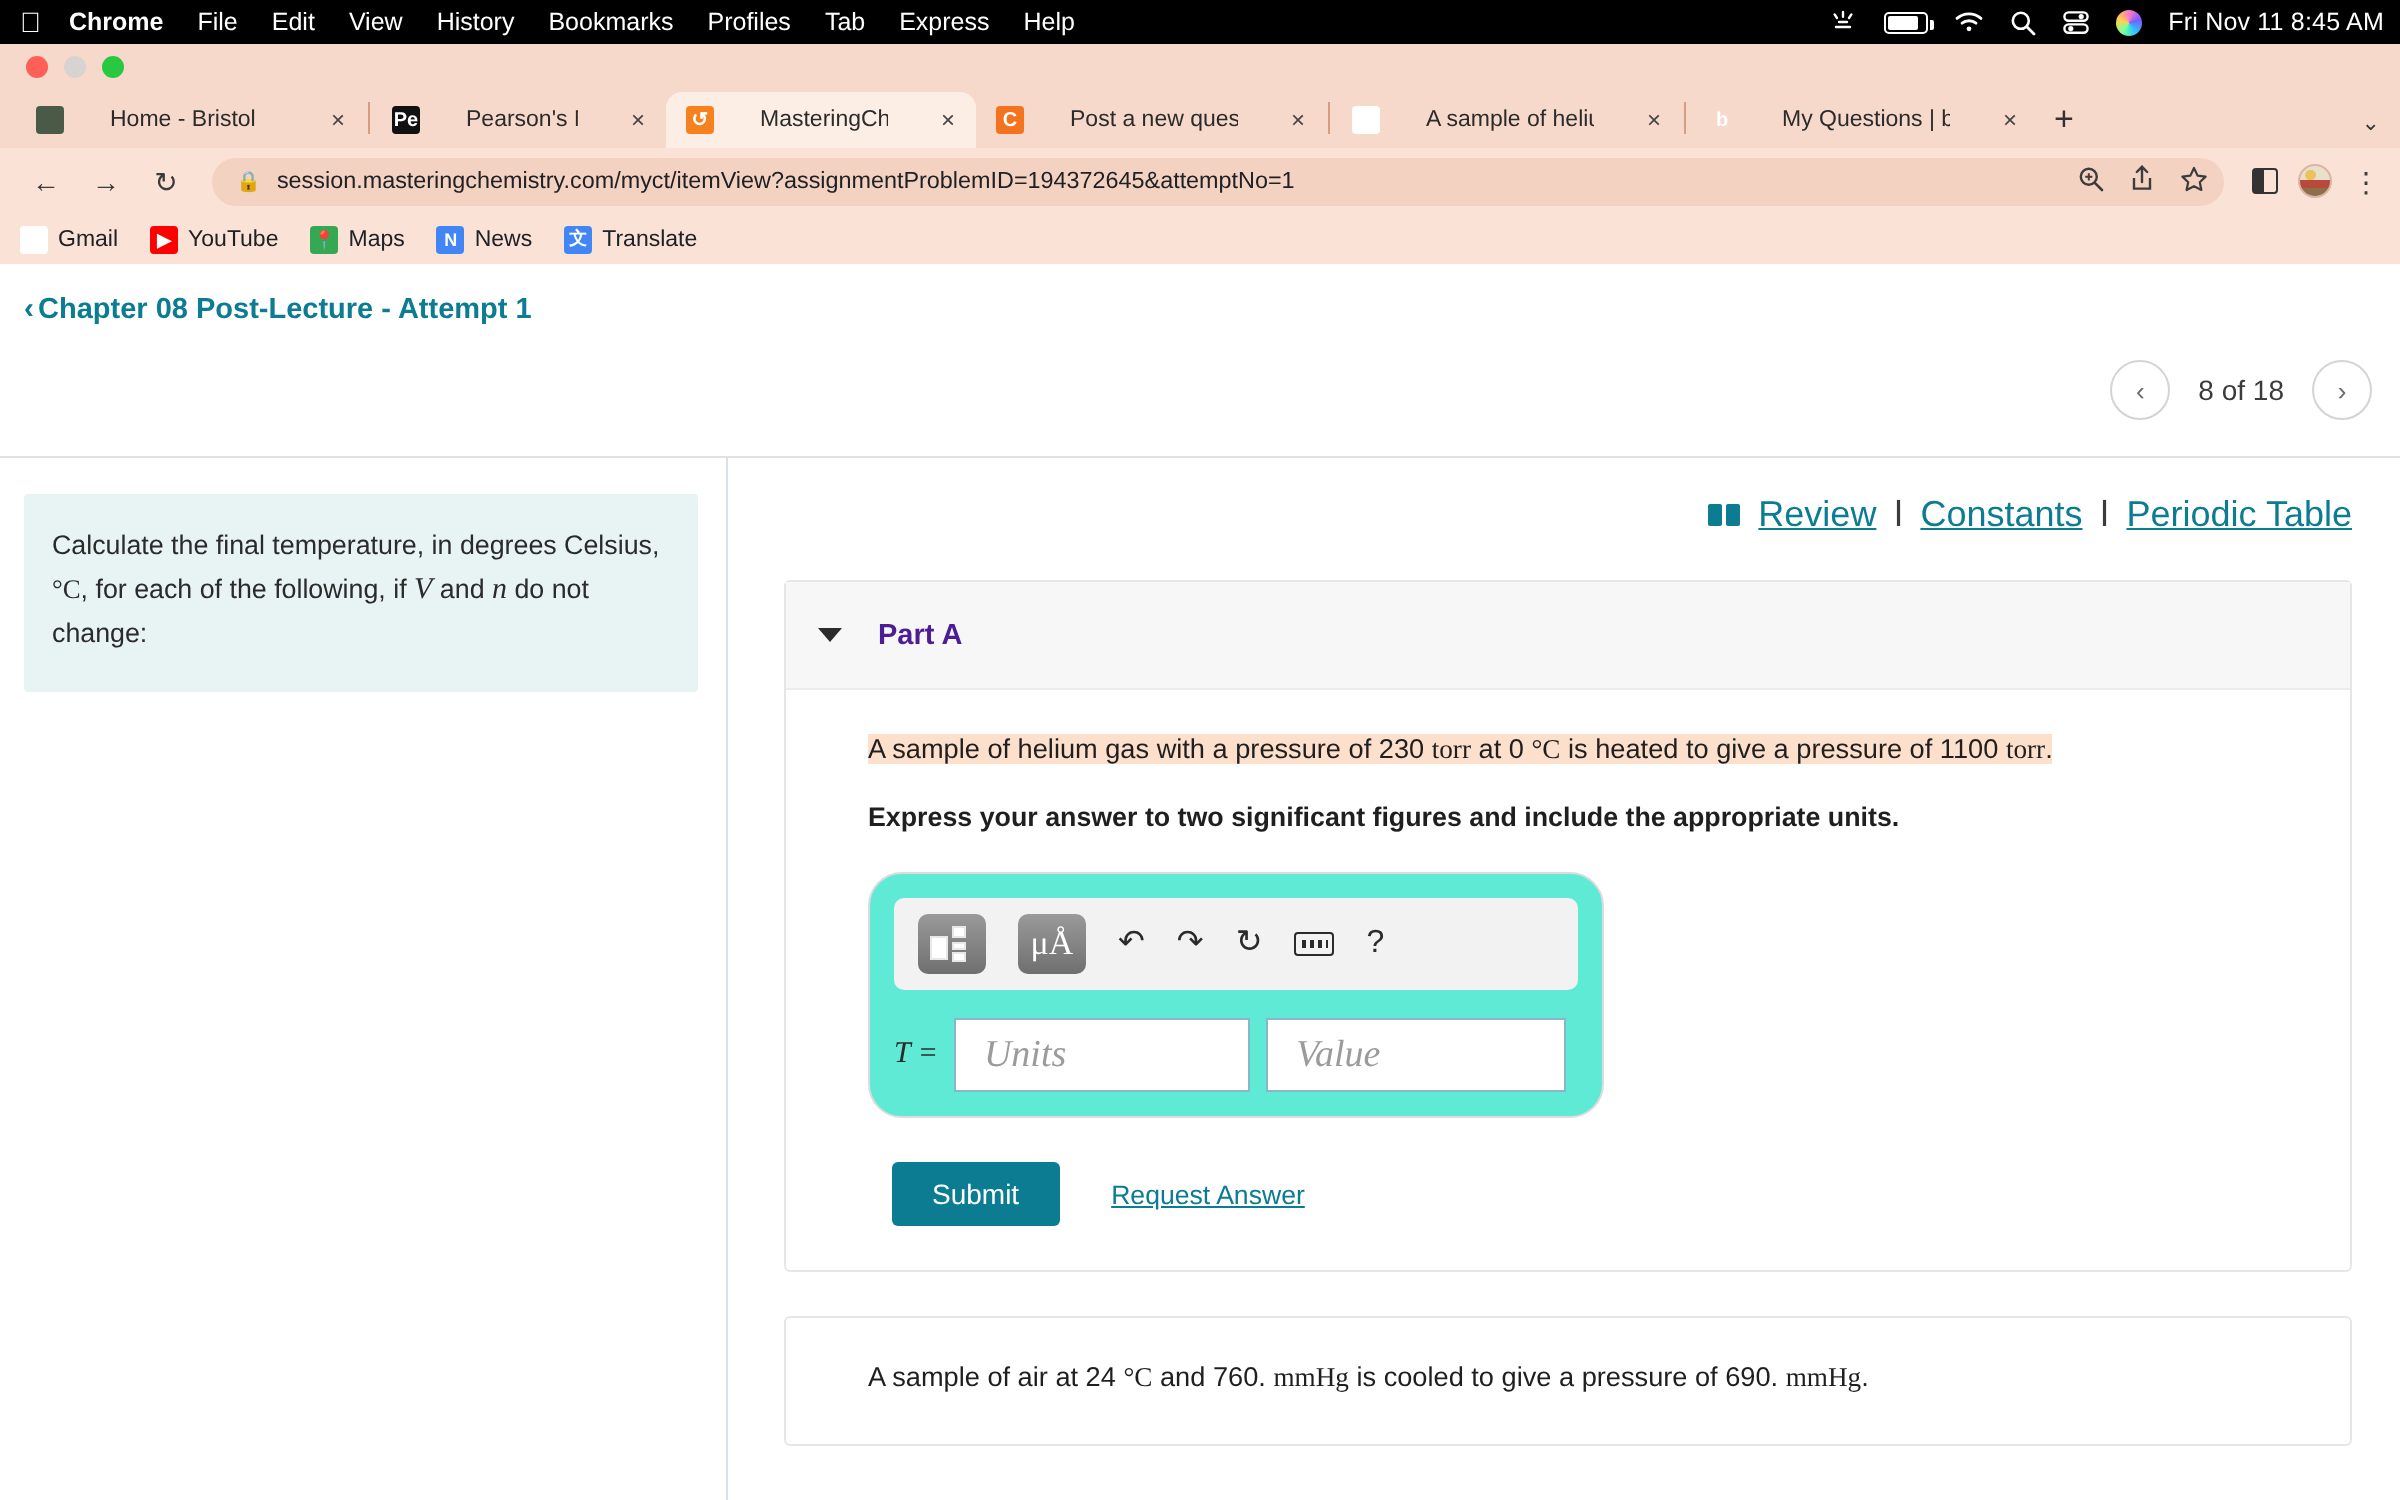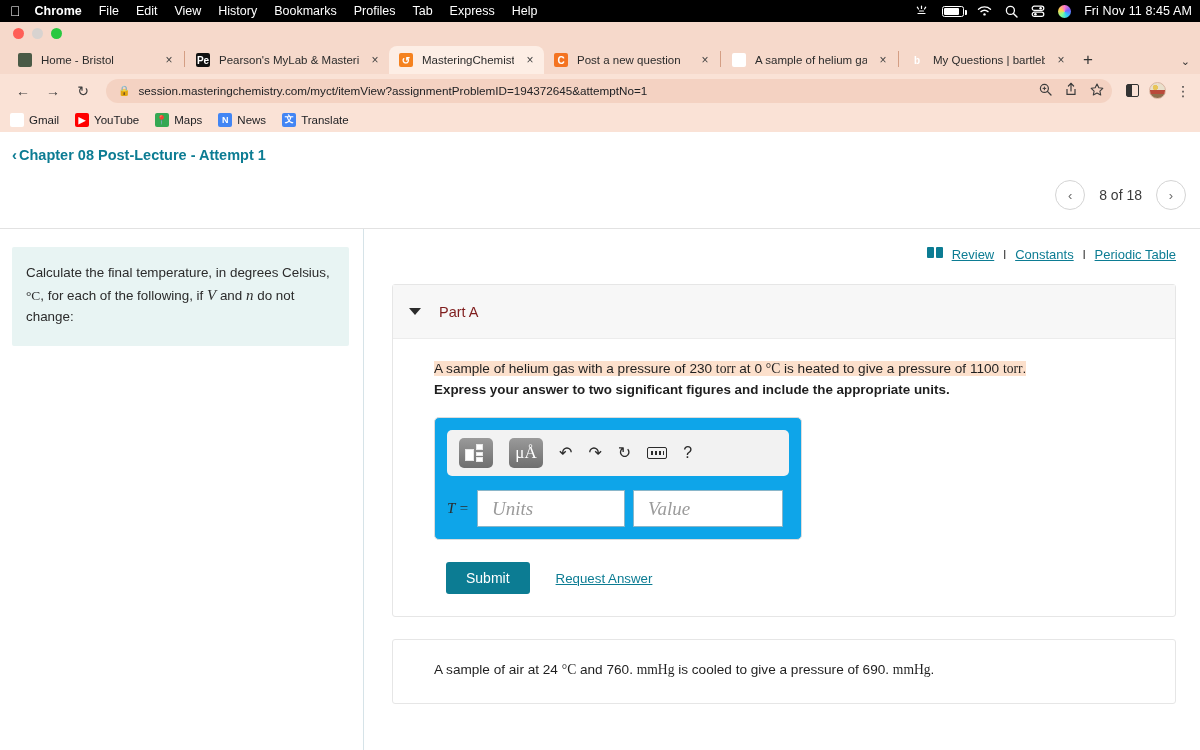--- a/index.html
+++ b/index.html
@@ -34,26 +34,26 @@
   
   .chrome-top{ background:#edb49a; }
   .traffic{ height:22px; display:flex; align-items:center; padding-left:13px; gap:8px;
             background:#f6d9cb;}
   .dot{width:11px;height:11px;border-radius:50%;}
   .dot.r{background:#ff5f57;} .dot.y{background:#d8d3d0;} .dot.g{background:#28c840;}
 
   .tabstrip{ height:30px; display:flex; align-items:flex-end; padding-left:8px;
              background:#f6d9cb; position:relative;}
   .tab{
-    height:28px; display:flex; align-items:center; gap:9px;
+    height:28px; display:flex; align-items:center; gap:23px;
     padding:0 7px 0 10px; font-size:11.5px; color:#2b2b2b;
     border-radius:8px 8px 0 0; position:relative; min-width:0;
   }
   .tab .title{ white-space:nowrap; overflow:hidden; text-overflow:clip; }
-  .tab.t-home{width:175px;} .tab.t-pearson{width:203px;}
+  .tab.t-home{width:175px;} .tab.t-pearson{width:147px;}
   .tab.t-master{width:155px; background:#fdeee5;}
   .tab.t-post{width:175px;} .tab.t-google{width:175px;} .tab.t-bartleby{width:175px;}
   .tab .fav{width:14px;height:14px;flex:0 0 14px;border-radius:2px;
     display:flex;align-items:center;justify-content:center;font-size:10px;
     font-weight:bold;color:#fff;overflow:hidden;}
   .tab .x{ margin-left:auto; font-size:12px; color:#444; width:14px; text-align:center;
            line-height:1; flex:0 0 14px;}
   .tabsep{ width:1px; height:16px; background:#d49e84; align-self:center; margin:0 1px;}
   .newtab{ width:26px;height:28px;display:flex;align-items:center;justify-content:center;
            font-size:17px;color:#333;}
@@ -116,43 +116,43 @@
 
   .body-split{ display:flex; height:100%;}
   .left-col{ width:364px; flex:0 0 364px; border-right:1px solid #d6e3e8; padding:18px 14px 0 12px;}
   .prompt-box{ background:#e8f4f3; border-radius:2px; padding:16px 14px 18px 14px;
                font-size:13.4px; color:#2b2b2b; line-height:1.55;}
   .mathit{ font-family:"Liberation Serif", serif; font-style:italic; font-size:15px;}
   .mathrm{ font-family:"Liberation Serif", serif; font-style:normal; }
   .deg{ font-family:"Liberation Serif", serif; }
 
   .right-col{ flex:1; padding:18px 24px 0 28px;}
-  .toplinks{ display:flex; justify-content:flex-end; align-items:flex-start; gap:9px;
-             font-size:13px; color:#0c7c93;}
+  .toplinks{ display:flex; justify-content:flex-end; align-items:center; gap:9px;
+             font-size:18px; color:#0c7c93;}
   .toplinks a{ color:#0c7c93; text-decoration:underline;}
   .toplinks .sep{ color:#3b3b3b; text-decoration:none;}
   .book-ic{ display:inline-block; width:16px;height:11px;position:relative;}
   .book-ic:before,.book-ic:after{content:"";position:absolute;top:0;width:7px;height:11px;
      background:#0c7c93;border-radius:1px;}
   .book-ic:before{left:0;} .book-ic:after{right:0;}
 
   .part-card{ border:1px solid #e6e6e6; border-radius:3px; margin-top:22px; background:#fff;}
   .part-head{ background:#f7f7f7; border-bottom:1px solid #ececec; height:54px;
               display:flex; align-items:center; padding-left:16px; gap:18px;}
   .caret{ width:0;height:0;border-left:6px solid transparent;border-right:6px solid transparent;
           border-top:7px solid #2b2b2b;}
-  .part-label{ font-weight:normal; font-size:14.5px; color:#7f1d1d;}
+  .part-label{ font-weight:bold; font-size:14.5px; color:#4c1d95;}
   .part-body{ padding:20px 22px 22px 41px;}
   .qtext{ font-size:13.6px; color:#1f1f1f; line-height:1.5;
           background:#fce0cc; display:inline; box-decoration-break:clone;}
   .qtext.plain{ background:transparent;}
-  .instr{ font-weight:bold; font-size:13.4px; color:#1f1f1f; margin-top:3px;}
-
-  .answer-box{ margin-top:20px; width:368px; border:1px solid #dcdcdc; border-radius:5px;
-               padding:12px; background:#0ea5e9;}
+  .instr{ font-weight:bold; font-size:13.4px; color:#1f1f1f; margin-top:16px;}
+
+  .answer-box{ margin-top:20px; width:368px; border:1px solid #dcdcdc; border-radius:17px;
+               padding:12px; background:#5eead4;}
   .ans-toolbar{ background:#f2f2f2; border-radius:5px; height:46px; display:flex;
                 align-items:center; padding:0 12px; gap:16px;}
   .tb-btn{ width:34px;height:30px;border-radius:5px;
            background:linear-gradient(#9a9a9a,#6f6f6f); display:flex;align-items:center;
            justify-content:center; color:#fff;}
   .tb-btn.second{ font-family:"Liberation Serif", serif; font-size:17px;}
   .tmpl-ic{position:relative;width:22px;height:18px;}
   .tmpl-ic span{position:absolute;background:#fff;border:1px solid #e8e8e8;}
   .tb-ic{ font-size:16px; color:#2b2b2b; line-height:1;}
   .kbd-ic{width:20px;height:12px;border:1.6px solid #2b2b2b;border-radius:2px;

